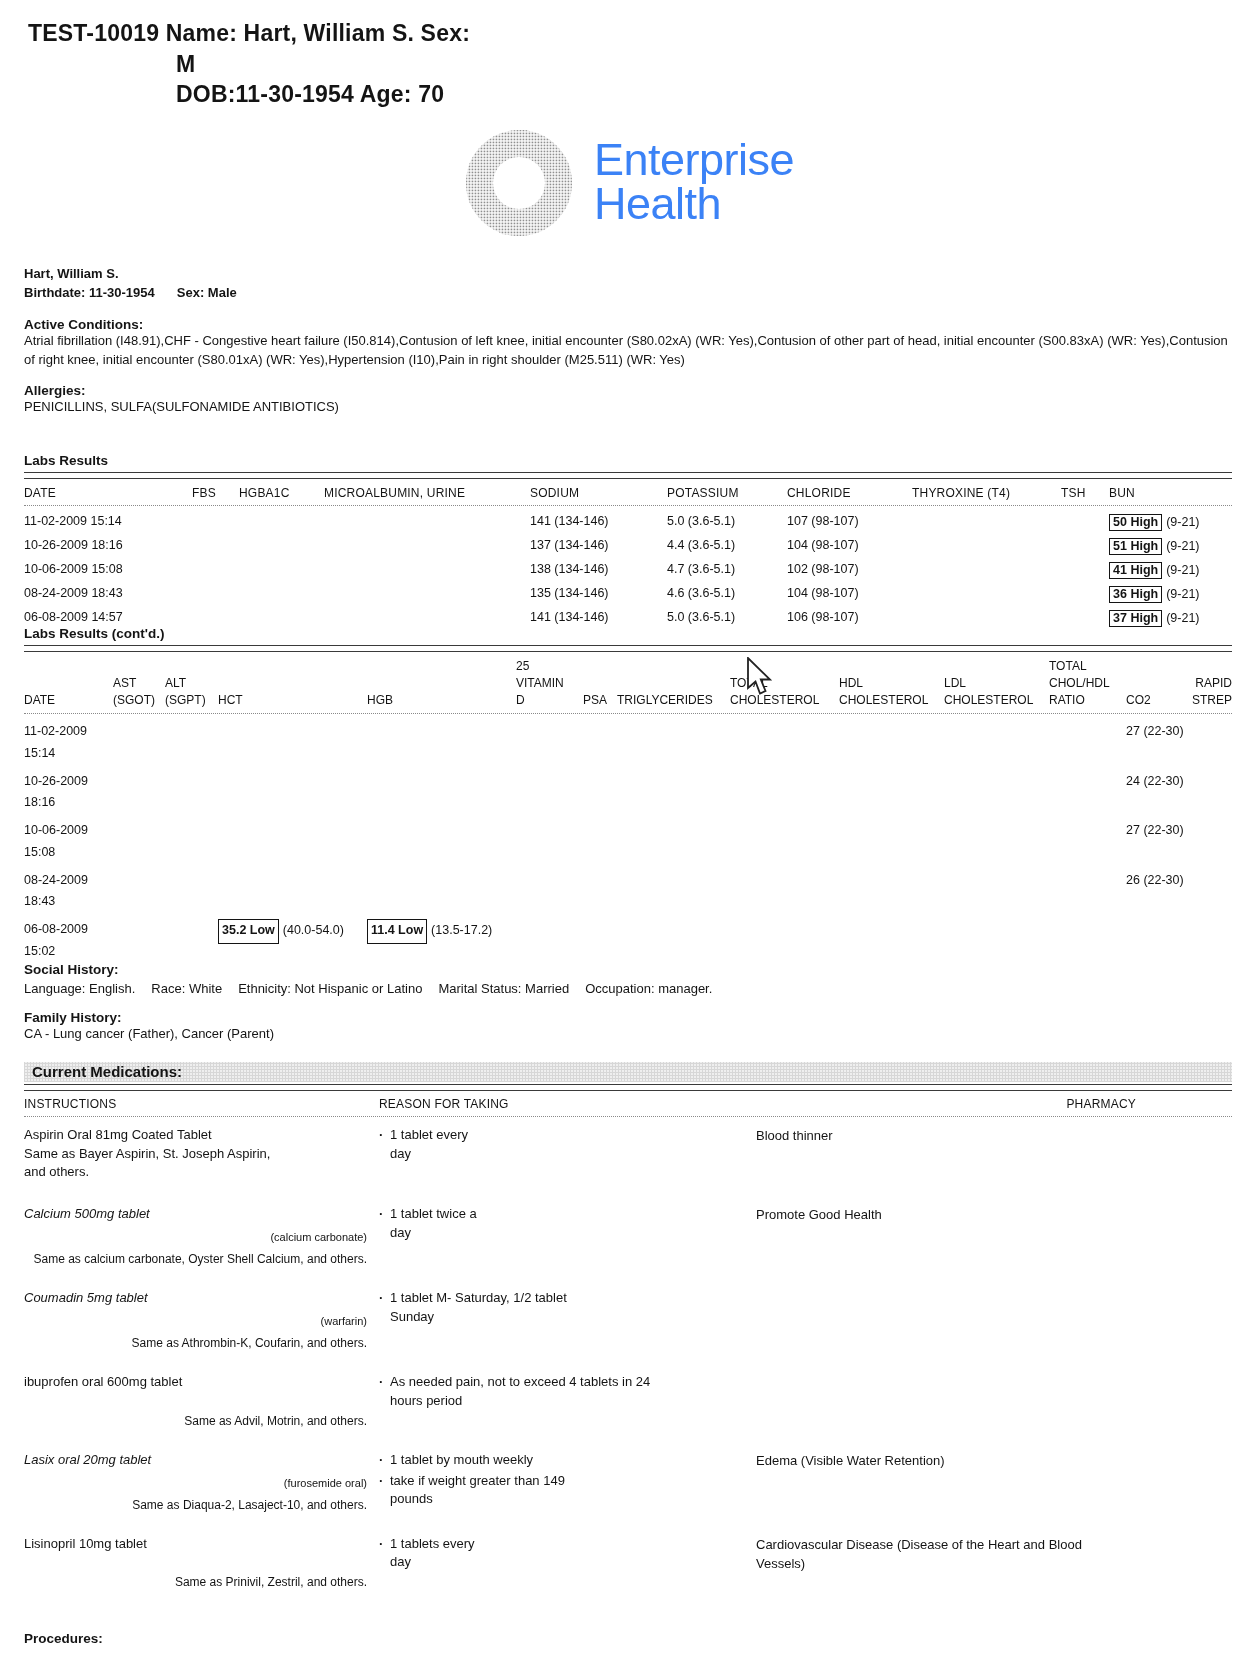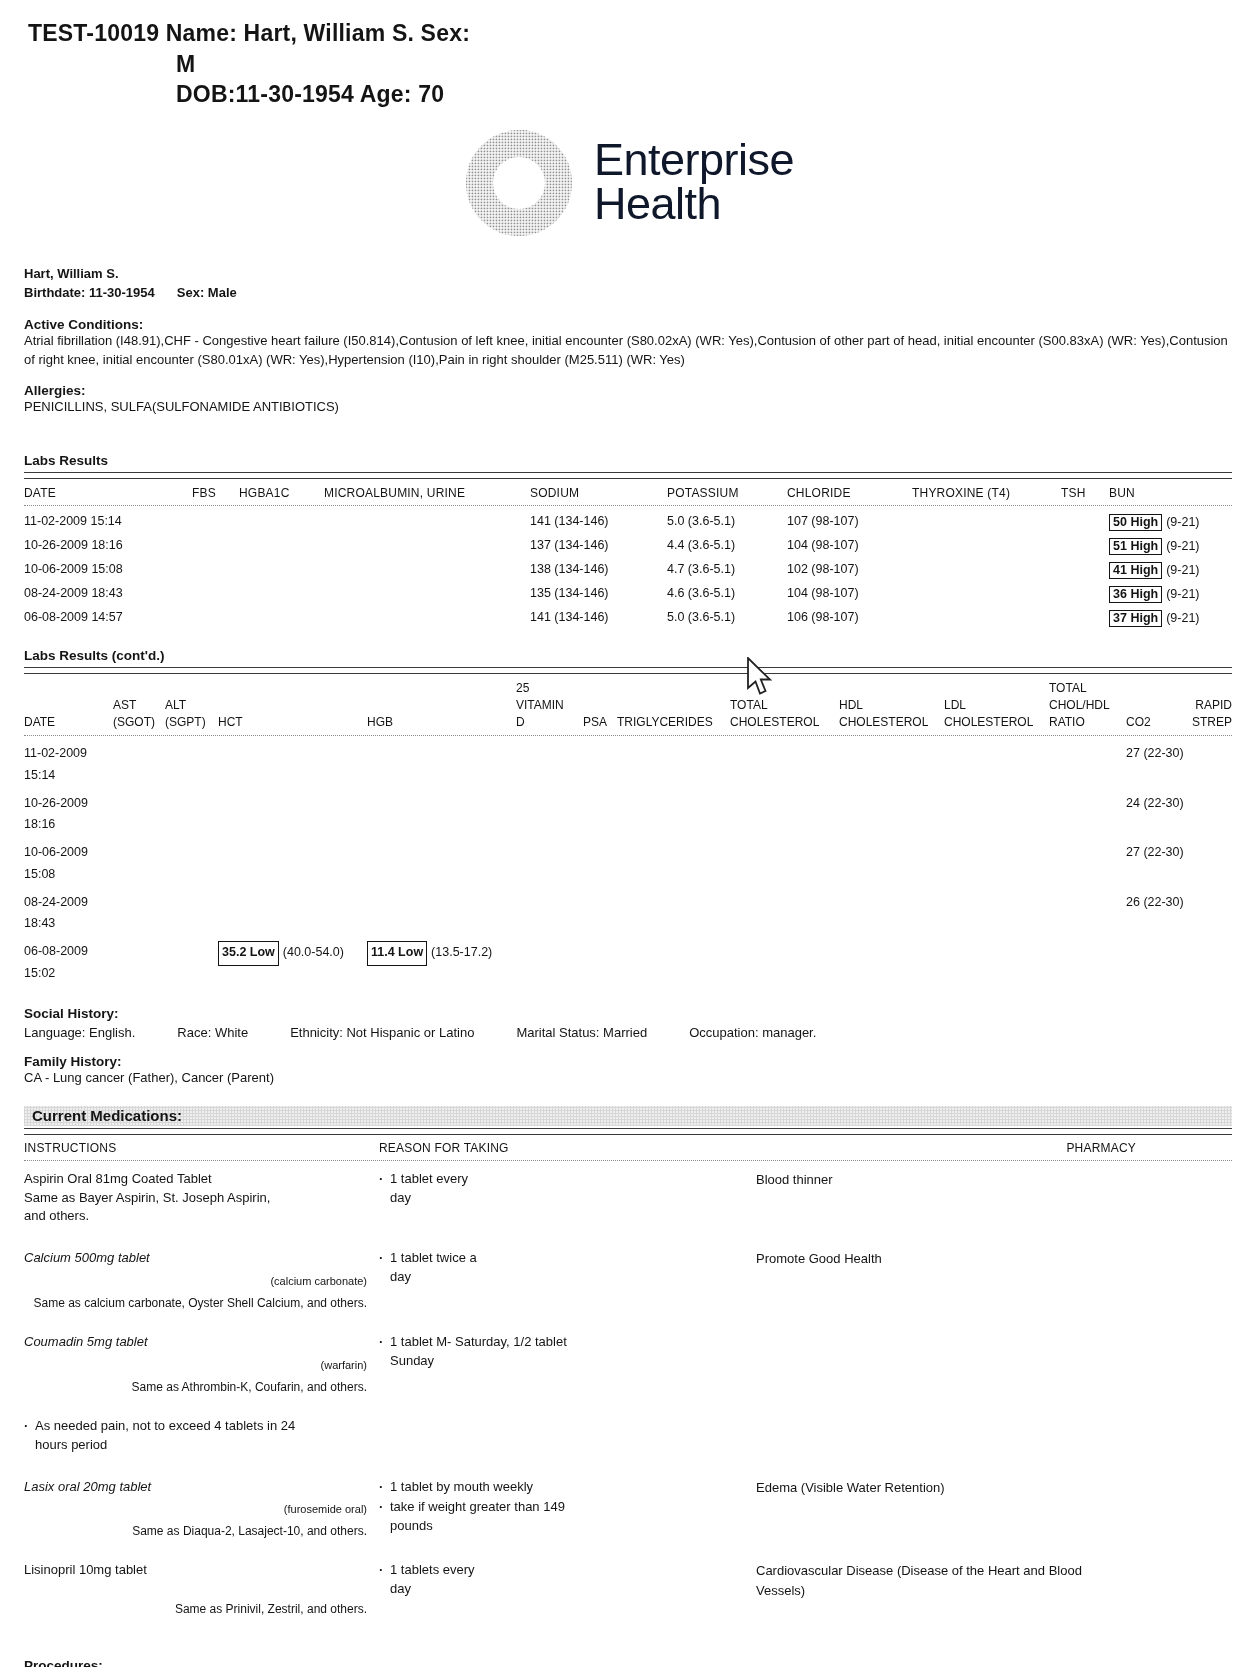--- a/index.html
+++ b/index.html
@@ -10,29 +10,29 @@
   }
   .content { padding:0 24px; }
 
   
   .title-block { padding-top:18px; font-size:23px; font-weight:bold; line-height:1.33; letter-spacing:0.2px; }
   .title-line1 { margin-left:4px; }
   .title-line2, .title-line3 { margin-left:152px; }
 
   
   .logo-row { margin-top:6px; height:132px; display:flex; justify-content:center; align-items:center; gap:16px; }
-  .logo-text { font-size:45px; line-height:0.98; color:#0f172a; letter-spacing:-0.5px; font-weight:400; }
+  .logo-text { font-size:45px; line-height:0.98; color:#3b82f6; letter-spacing:-0.5px; font-weight:400; }
 
   
   .sec-title { font-weight:bold; font-size:13.5px; }
   .body-text { font-size:13px; line-height:1.45; }
   .patient-block { margin-top:16px; font-weight:bold; font-size:13px; line-height:1.5; }
   .patient-line2 { display:flex; gap:22px; }
   .mt14 { margin-top:14px; }
-  .mt22 { margin-top:22px; }
+  .mt22 { }
   .mt36 { margin-top:36px; }
 
   
   .rule-double { height:5px; border-top:1.7px solid #3a3a3a; border-bottom:1.7px solid #3a3a3a; margin-top:4px; }
   .rule-dotted { border-top:1.5px dotted #8a8a8a; }
 
   
   .labs1-grid { display:grid; grid-template-columns:168px 47px 85px 206px 137px 120px 125px 149px 48px 1fr; font-size:12.5px; }
   .labs1-grid .hdr { font-size:12px; padding:7px 0 5px; letter-spacing:0.2px; }
   .labs1-grid .cell { padding-top:8px; height:16px; white-space:nowrap; }
@@ -40,21 +40,21 @@
 
   .boxed { display:inline-block; border:1.8px solid #141414; font-weight:bold; padding:0 3px 1px 3px; margin-right:4px;text-align:right; }
 
   
   .labs2-grid { display:grid; grid-template-columns:89px 52px 53px 149px 149px 67px 34px 113px 109px 105px 105px 77px 64px 1fr; font-size:12.5px; }
   .labs2-grid .hdr { font-size:12px; display:flex; flex-direction:column; justify-content:flex-end; min-height:50px; line-height:1.42; padding:6px 0 4px; }
   .labs2-grid .hdr.right { text-align:right; }
   .labs2-grid .cell { padding-top:7px; min-height:37px; line-height:1.7; white-space:nowrap; }
 
   
-  .social-line { display:flex; gap:42px; font-size:13px; margin-top:4px; }
+  .social-line { display:flex; gap:16px; font-size:13px; margin-top:4px; }
 
   
   .meds-bar {
     margin-top:18px; height:20px; display:flex; align-items:center; padding-left:8px;
     background-color:#efefef;
     background-image:
       repeating-linear-gradient(0deg,#d7d7d7 0 1px,transparent 1px 3px),
       repeating-linear-gradient(90deg,#d7d7d7 0 1px,transparent 1px 3px);
   }
   .meds-bar .sec-title { font-size:15px; }
@@ -435,20 +435,24 @@
             </span>
           </div>
       </div>
       <div class="med-cell">
           <div class="reason-text"></div>
         </div>
       <div class="med-cell"></div>
       <div class="span-all med-row-pad"></div>
 
       <div class="med-cell">
+        <div class="med-name-line">ibuprofen oral 600mg tablet</div>
+        <div class="med-sameas gap">Same as Advil, Motrin, and others.</div>
+      </div>
+      <div class="med-cell">
         <div class="instr-item">
             <span class="bullet"></span>
             <span class="instr-lines">
               <span>As needed pain, not to exceed 4 tablets in 24</span>
               <span>hours period</span>
             </span>
           </div>
       </div>
       <div class="med-cell">
           <div class="reason-text"></div>

